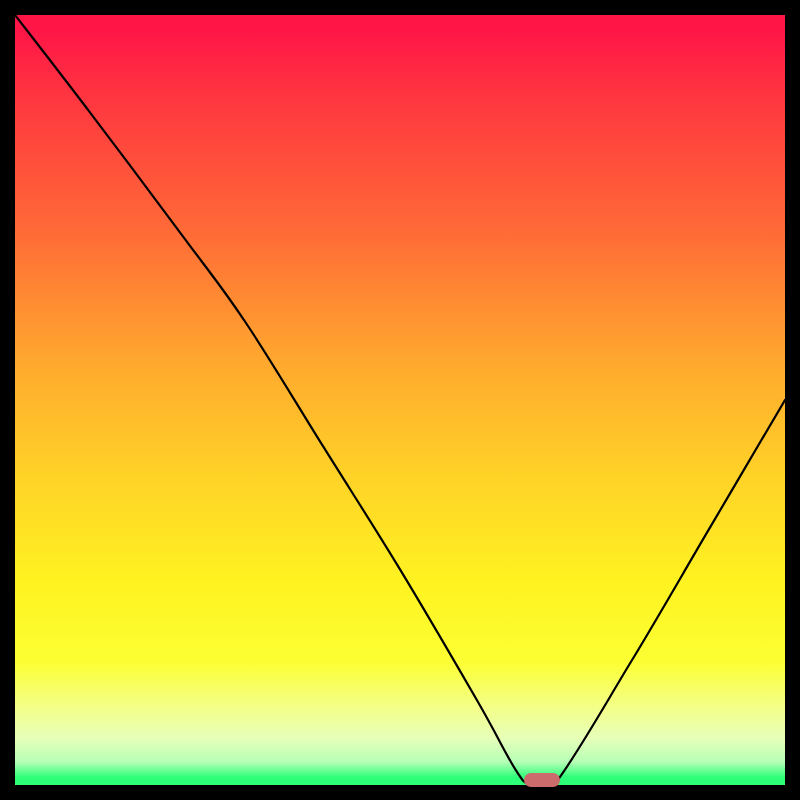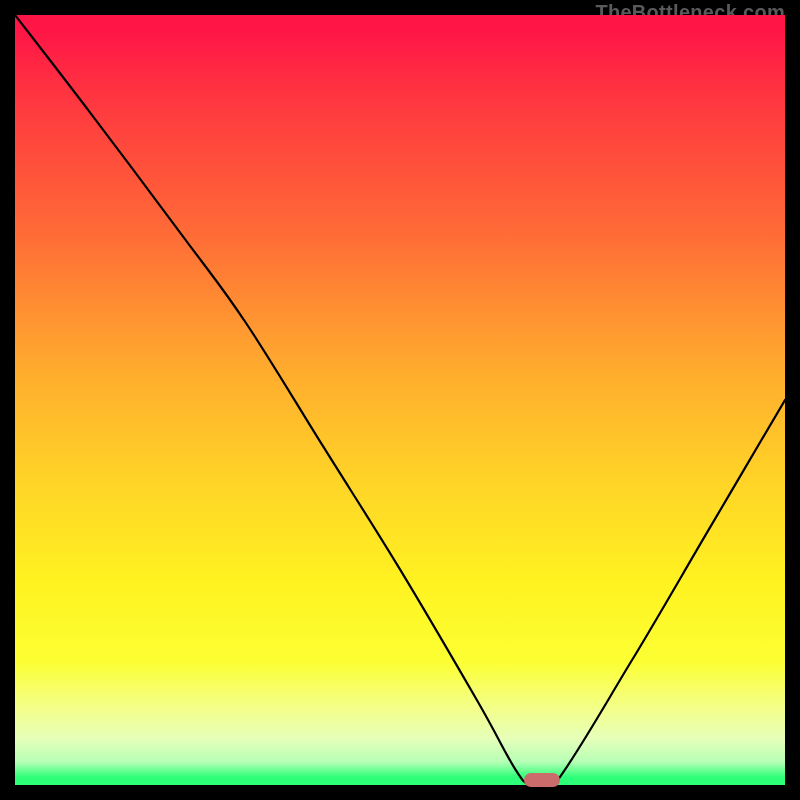--- a/index.html
+++ b/index.html
@@ -60,21 +60,20 @@
     width: 36px;
     height: 14px;
     border-radius: 7px;
     background: #cc6b6b;
   }
 </style>
 </head>
 <body>
 
 <div class="frame">
-  <div class="watermark">TheBottleneck.com</div>
 
   <div class="gradient"></div>
 
   <svg class="curve" width="770" height="770" viewBox="0 0 770 770">
     <path fill="none" stroke="#000" stroke-width="2.2" stroke-linecap="round" stroke-linejoin="round" d="M 0.0 0.0 C 13.9 18.0, 46.5 59.9, 77.0 100.1 C 107.5 140.3, 141.7 185.9, 169.4 223.3 C 197.1 260.7, 206.1 270.6, 231.0 308.0 C 255.9 345.4, 280.3 386.8, 308.0 431.2 C 335.7 475.6, 357.3 508.7, 385.0 554.4 C 412.7 600.1, 441.2 649.3, 462.0 685.3 C 482.8 721.3, 490.8 739.4, 500.5 754.6 C 510.2 769.8, 509.0 767.2, 515.9 770.0 C 522.8 772.8, 521.0 792.2, 539.0 770.0 C 557.0 747.8, 588.3 692.5, 616.0 646.8 C 643.7 601.1, 665.3 563.0, 693.0 515.9 C 720.7 468.8, 756.1 408.6, 770.0 385.0"></path>
   </svg>
 
   <div class="marker" style="left: 509.45px; top: 758.38px;"></div>
 </div>
 

